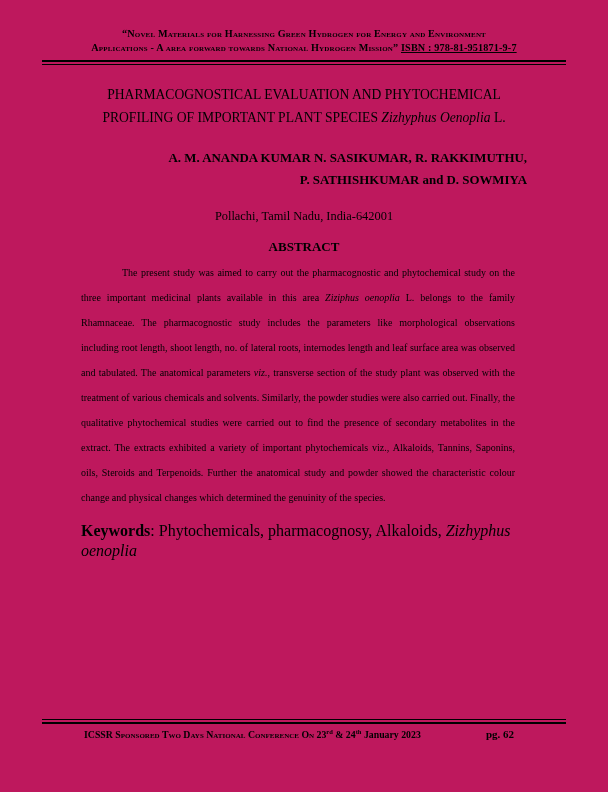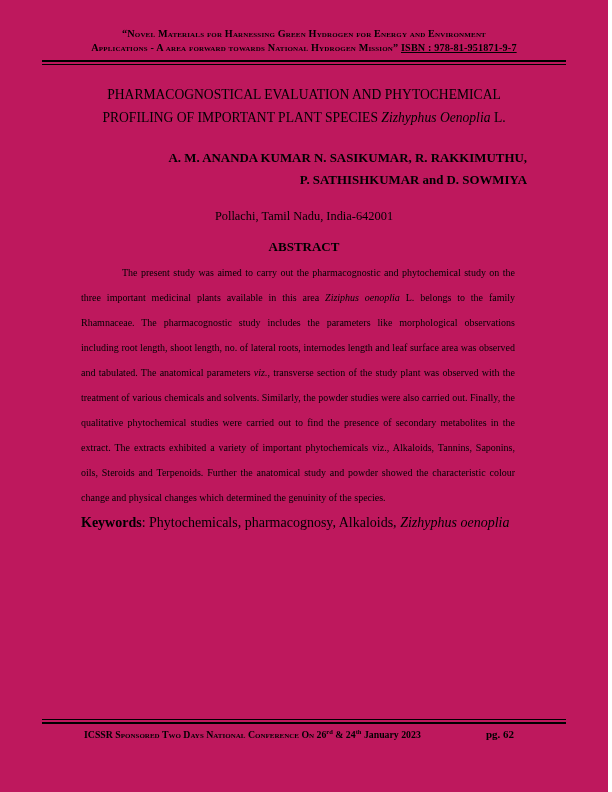--- a/index.html
+++ b/index.html
@@ -83,22 +83,22 @@
     line-height: 20px;
   }
   .abstract-body {
     margin: 3px 12px 0 0;
     font-size: 10px;
     line-height: 25px;
     text-align: justify;
     text-indent: 41px;
   }
   .keywords {
-    margin-top: 3px;
-    font-size: 14px;
+    margin-top: 11px;
+    font-size: 16px;
     line-height: 20px;
   }
   .keywords .label { font-weight: bold; }
   
   .footer-row {
     position: absolute;
     top: 727px;
     left: 42px;
     right: 42px;
     display: flex;
@@ -150,17 +150,17 @@
     <p class="abstract-body"><span>The present study was aimed to carry out the pharmacognostic and phytochemical study on the three important medicinal plants available in this area </span><span class="italic">Ziziphus oenoplia</span><span> L. belongs to the family Rhamnaceae. The pharmacognostic study includes the parameters like morphological observations including root length, shoot length, no. of lateral roots, internodes length and leaf surface area was observed and tabulated. The anatomical parameters </span><span class="italic">viz.</span><span>, transverse section of the study plant was observed with the treatment of various chemicals and solvents. Similarly, the powder studies were also carried out. Finally, the qualitative phytochemical studies were carried out to find the presence of secondary metabolites in the extract. The extracts exhibited a variety of important phytochemicals viz., Alkaloids, Tannins, Saponins, oils, Steroids and Terpenoids. Further the anatomical study and powder showed the characteristic colour change and physical changes which determined the genuinity of the species.</span></p>
 
     <div class="keywords">
       <span class="label">Keywords</span><span>: Phytochemicals, pharmacognosy, Alkaloids, </span><span class="italic">Zizhyphus oenoplia</span>
     </div>
 
   </div>
 
   <div class="rule rule-thin-thick footer-rule"></div>
   <div class="footer-row">
-    <span class="footer-conf smallcaps"><span>ICSSR Sponsored Two Days National Conference On 26</span><sup>rd</sup><span> &amp; 24</span><sup>th</sup><span style="font-variant: normal;"> January 2023</span></span>
+    <span class="footer-conf smallcaps"><span>ICSSR Sponsored Two Days National Conference On 23</span><sup>rd</sup><span> &amp; 24</span><sup>th</sup><span style="font-variant: normal;"> January 2023</span></span>
     <span class="footer-page">pg. 62</span>
   </div>
 
 </div>
 
 </body></html>

